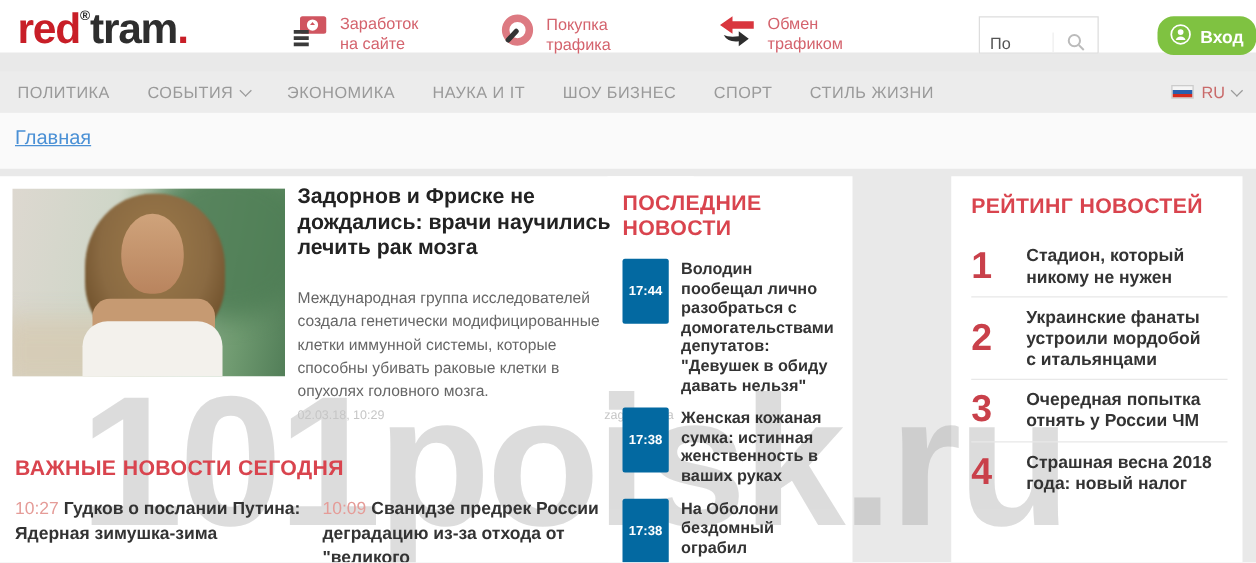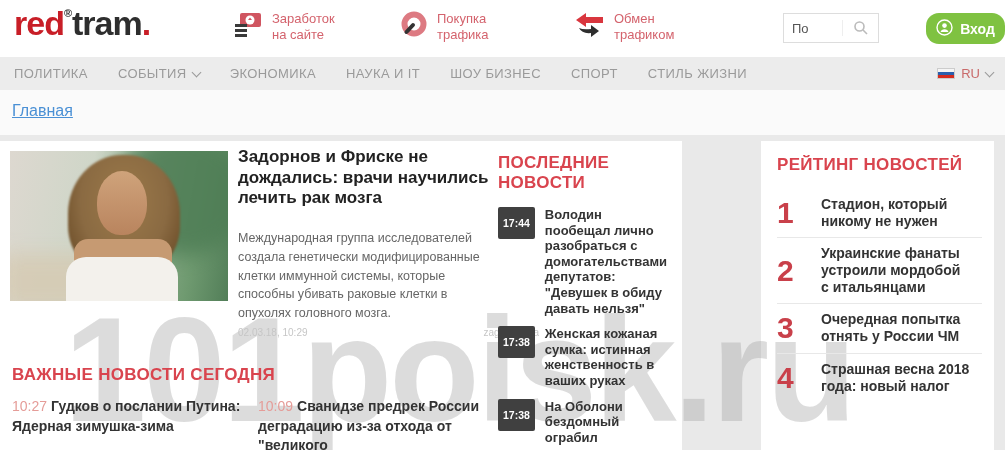--- a/index.html
+++ b/index.html
@@ -1,28 +1,28 @@
 <!DOCTYPE html>
 <html><head>
 <meta charset="utf-8">
 <style>
   html,body{margin:0;padding:0;background:#fff;}
   .page{position:relative;width:1005px;height:450px;overflow:hidden;background:#e9e9e9;
         font-family:"Liberation Sans",sans-serif;-webkit-font-smoothing:antialiased;}
   
-  .header{position:absolute;top:0;left:0;width:1005px;height:57px;background:#fff;z-index:3;}
+  .header{position:absolute;top:0;left:0;width:1005px;height:42px;background:#fff;z-index:3;}
   .logo{position:absolute;left:14px;top:4px;font-size:34px;font-weight:bold;letter-spacing:-1px;color:#2e2e2e;cursor:pointer;}
   .logo .lred{color:#c81e27;}
   .logo .lreg{font-size:11px;vertical-align:18px;letter-spacing:0;color:#2e2e2e;}
   .hmenu-item{position:absolute;top:11px;display:flex;gap:9px;align-items:center;cursor:pointer;}
   .m1{left:233px;} .m2{left:400px;} .m3{left:573px;}
   .hmenu-label{font-size:13px;line-height:1.2;color:#d4636d;}
   .hmenu-label span{display:block;}
   
-  .search{position:absolute;left:783px;top:13px;width:96px;height:30px;border:1px solid #ddd;background:#fff;display:flex;align-items:center;box-sizing:border-box;}
+  .search{position:absolute;left:783px;top:13px;width:96px;height:30px;border:1px solid #ddd;background:#fff;display:flex;align-items:flex-end;box-sizing:border-box;}
   .search input{border:none;outline:none;width:50px;padding:0 0 0 8px;font-size:13px;color:#555;background:transparent;font-family:"Liberation Sans",sans-serif;}
   .sbtn{width:42px;display:flex;align-items:center;justify-content:center;border-left:1px solid #eee;cursor:pointer;}
   
   .login{position:absolute;left:926px;top:13px;width:79px;height:31px;background:#7fc241;border:none;border-radius:13px;color:#fff;
          font-size:14px;font-weight:bold;display:flex;align-items:center;justify-content:center;gap:7px;cursor:pointer;font-family:"Liberation Sans",sans-serif;}
   
   .nav{position:absolute;top:57px;left:0;width:1005px;height:33px;background:#ececec;display:flex;align-items:center;
        padding-left:14px;box-sizing:border-box;gap:30px;z-index:3;}
   .nav-item{font-size:13px;color:#9a9a9a;letter-spacing:.4px;display:flex;align-items:center;gap:6px;cursor:pointer;white-space:nowrap;}
   .chev{width:6px;height:6px;border-right:1.5px solid #9a9a9a;border-bottom:1.5px solid #9a9a9a;transform:rotate(45deg);margin-top:-3px;display:inline-block;}
@@ -52,21 +52,21 @@
   .f-date{position:absolute;left:238px;top:186px;font-size:10px;color:#c6c6c6;}
   .f-src{position:absolute;right:16px;top:186px;font-size:10px;color:#c6c6c6;cursor:pointer;}
   .imp-title{position:absolute;left:12px;top:224px;font-size:17px;font-weight:bold;color:#d9444e;letter-spacing:.3px;}
   .imp-item{position:absolute;top:256px;font-size:14px;font-weight:bold;color:#333;line-height:1.4;cursor:pointer;}
   .imp-1{left:12px;width:230px;} .imp-2{left:258px;width:240px;}
   .imp-time{color:#e59c98;margin-right:4px;font-weight:normal;}
   
   .cc-mid{padding:12px 12px 0 12px;}
   .col-title{font-size:17px;font-weight:bold;color:#d9444e;margin:0 0 14px 0;letter-spacing:.3px;}
   .lnews-item{display:flex;margin-bottom:10px;cursor:pointer;}
-  .badge{background:#404040;color:#fff;font-size:10.5px;font-weight:bold;padding:10px 5px;border-radius:2px;margin-right:10px;flex:none;height:fit-content;}
+  .badge{background:#0369a1;color:#fff;font-size:10.5px;font-weight:bold;padding:20px 5px;border-radius:2px;margin-right:10px;flex:none;height:fit-content;}
   .lnews-text{font-size:13px;font-weight:bold;color:#333;line-height:1.2;width:158px;}
   
   .cc-right{padding:14px 12px 15px 16px;}
   .rate-item{display:flex;align-items:center;padding:7px 0;cursor:pointer;}
   .rate-item.rdiv{border-top:1px solid #e8e8e8;}
   .rank{width:44px;font-size:30px;font-weight:bold;color:#c9404a;flex:none;}
   .rate-text{font-size:14px;font-weight:bold;color:#333;line-height:1.22;width:150px;}
   
   .watermark{position:absolute;left:64px;top:296px;font-size:148px;font-weight:bold;color:#9e9e9e;opacity:.35;
              letter-spacing:-3px;line-height:1;z-index:1;pointer-events:none;white-space:nowrap;}

